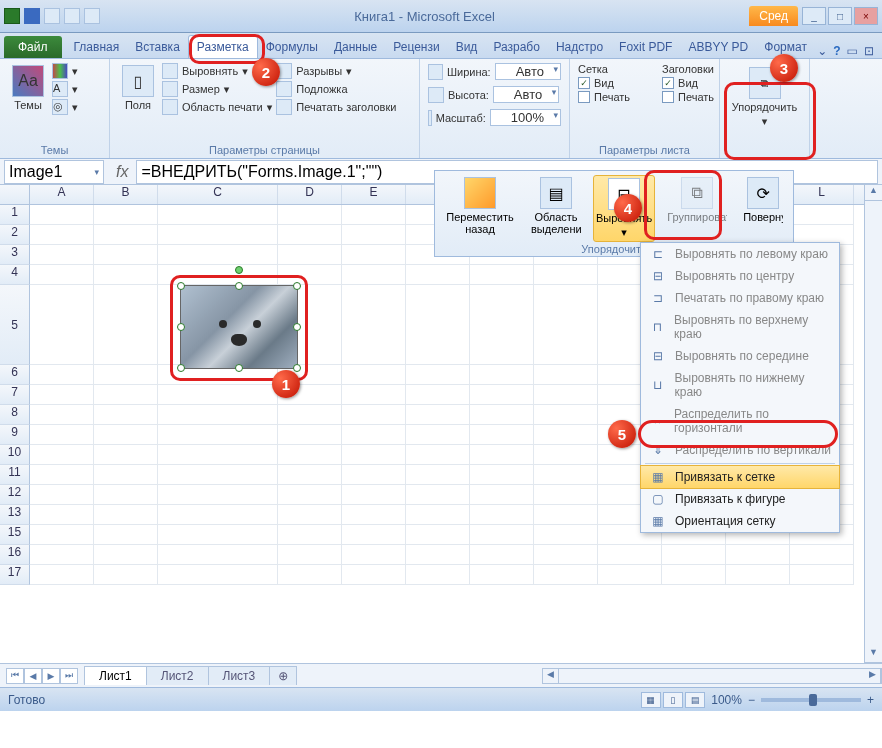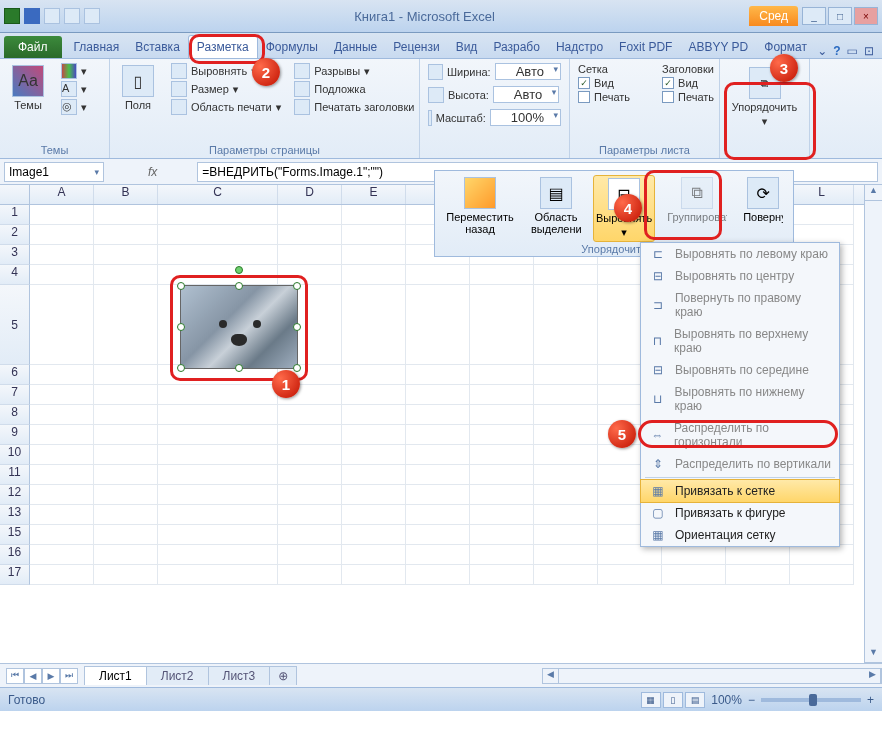--- a/index.html
+++ b/index.html
@@ -19,32 +19,32 @@
 .ribbon-tabs { height: 26px; background: linear-gradient(#d8e4f2,#c8daf0); display: flex; align-items: flex-end; padding-left: 4px; border-bottom: 1px solid #9fbadd; }
 .file-tab { background: linear-gradient(#3c8a3c,#2a6a2a); color: #fff; padding: 4px 14px; font-size: 12px; border-radius: 3px 3px 0 0; margin-right: 4px; }
 .ribbon-tab { padding: 4px 8px; font-size: 12px; color: #3a5a9a; cursor: pointer; }
 .ribbon-tab.active-hl { background: #fff; border: 1px solid #9fbadd; border-bottom: none; border-radius: 3px 3px 0 0; }
 .help-area { margin-left: auto; display: flex; gap: 6px; padding-right: 8px; align-items: center; font-size: 12px; color: #3a5a9a; }
 
 
 .ribbon-body { height: 100px; background: linear-gradient(#f2f6fb,#e2ecf7); border-bottom: 1px solid #9fbadd; display: flex; font-size: 11px; color: #333; position: relative; }
 .rgroup { border-right: 1px solid #c0d2e8; padding: 4px 8px 2px; display: flex; flex-direction: column; justify-content: space-between; }
 .rgroup-title { text-align: center; font-size: 11px; color: #5a7aa8; padding-top: 2px; }
-.rgroup-content { display: flex; gap: 13px; align-items: flex-start; }
+.rgroup-content { display: flex; gap: 4px; align-items: flex-start; }
 .big-btn { display: flex; flex-direction: column; align-items: center; gap: 2px; padding: 2px 4px; cursor: pointer; }
 .big-btn .ico { width: 32px; height: 32px; background: #ddeaf7; border: 1px solid #aac2e0; display: flex; align-items: center; justify-content: center; font-size: 16px; }
 .small-stack { display: flex; flex-direction: column; gap: 2px; }
 .small-line { display: flex; align-items: center; gap: 4px; white-space: nowrap; }
 .small-line .si { width: 16px; height: 16px; background: #ddeaf7; border: 1px solid #aac2e0; }
 .select-box { border: 1px solid #aac2e0; background: #fff; padding: 0 16px 0 20px; font-size: 13px; position: relative; }
 .select-box::after { content: "▾"; position: absolute; right: 2px; top: 0; font-size: 9px; color: #5a7aa8; }
 .chk { width: 12px; height: 12px; border: 1px solid #7a9ac0; background: #fff; display: inline-flex; align-items: center; justify-content: center; font-size: 9px; color: #2a5a2a; }
 
 
-.formula-bar { height: 26px; background: #eef3fa; border-bottom: 1px solid #b0c4de; display: flex; align-items: center; font-size: 12px; gap: 32px; }
+.formula-bar { height: 26px; background: #eef3fa; border-bottom: 1px solid #b0c4de; display: flex; align-items: center; font-size: 16px; }
 .name-box { width: 100px; border: 1px solid #b0c4de; background: #fff; margin: 2px 4px; padding: 2px 4px; display: flex; align-items: center; }
 .name-box::after { content: "▾"; margin-left: auto; font-size: 9px; color: #5a7aa8; }
 .fx-label { padding: 0 8px; color: #666; font-style: italic; }
 .formula-input { flex: 1; border: 1px solid #b0c4de; background: #fff; margin: 2px 4px 2px 0; padding: 2px 4px; }
 
 
 .grid-area { position: relative; height: 478px; background: #fff; }
 .col-headers { display: flex; height: 20px; background: linear-gradient(#f4f7fb,#e2ecf7); border-bottom: 1px solid #b0c4de; }
 .corner-box { width: 30px; border-right: 1px solid #b0c4de; background: linear-gradient(#f4f7fb,#e2ecf7); }
 .col-head { width: 64px; border-right: 1px solid #d0dceb; text-align: center; font-size: 12px; color: #335; }
@@ -604,21 +604,21 @@
   <div class="menu-item">
       <span class="mi">⊏</span>
       <span>Выровнять по левому краю</span>
     </div>
   <div class="menu-item">
       <span class="mi">⊟</span>
       <span>Выровнять по центру</span>
     </div>
   <div class="menu-item">
       <span class="mi">⊐</span>
-      <span>Повернуть по правому краю</span>
+      <span>Печатать по правому краю</span>
     </div>
   <div class="menu-item">
       <span class="mi">⊓</span>
       <span>Выровнять по верхнему краю</span>
     </div>
   <div class="menu-item">
       <span class="mi">⊟</span>
       <span>Выровнять по середине</span>
     </div>
   <div class="menu-item">

